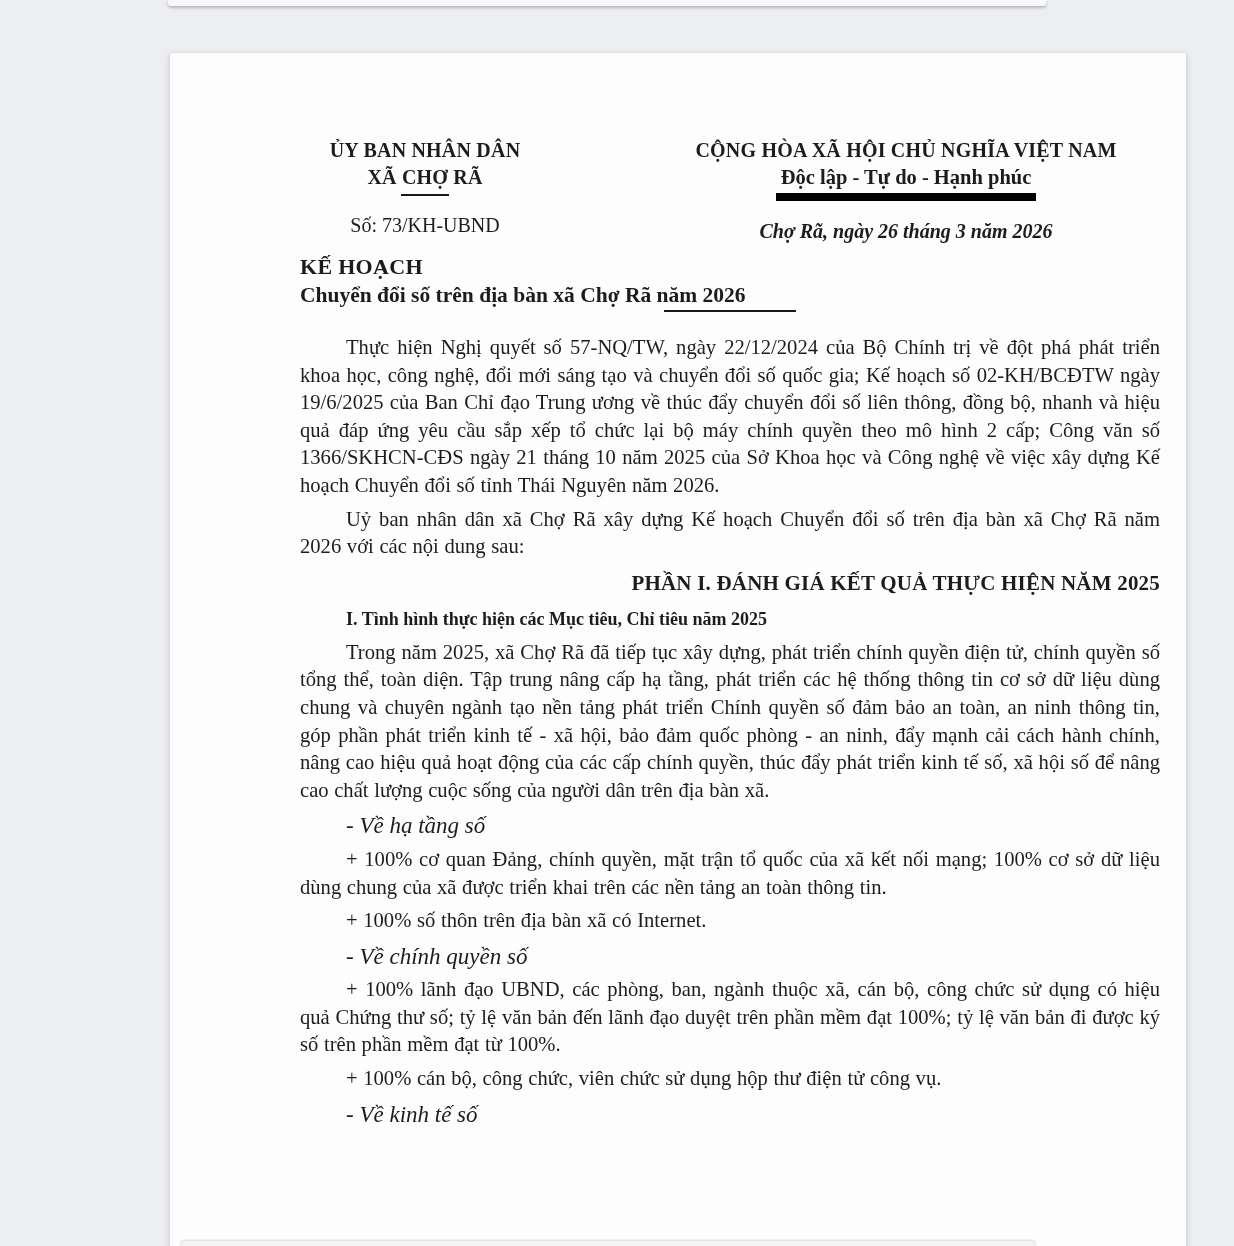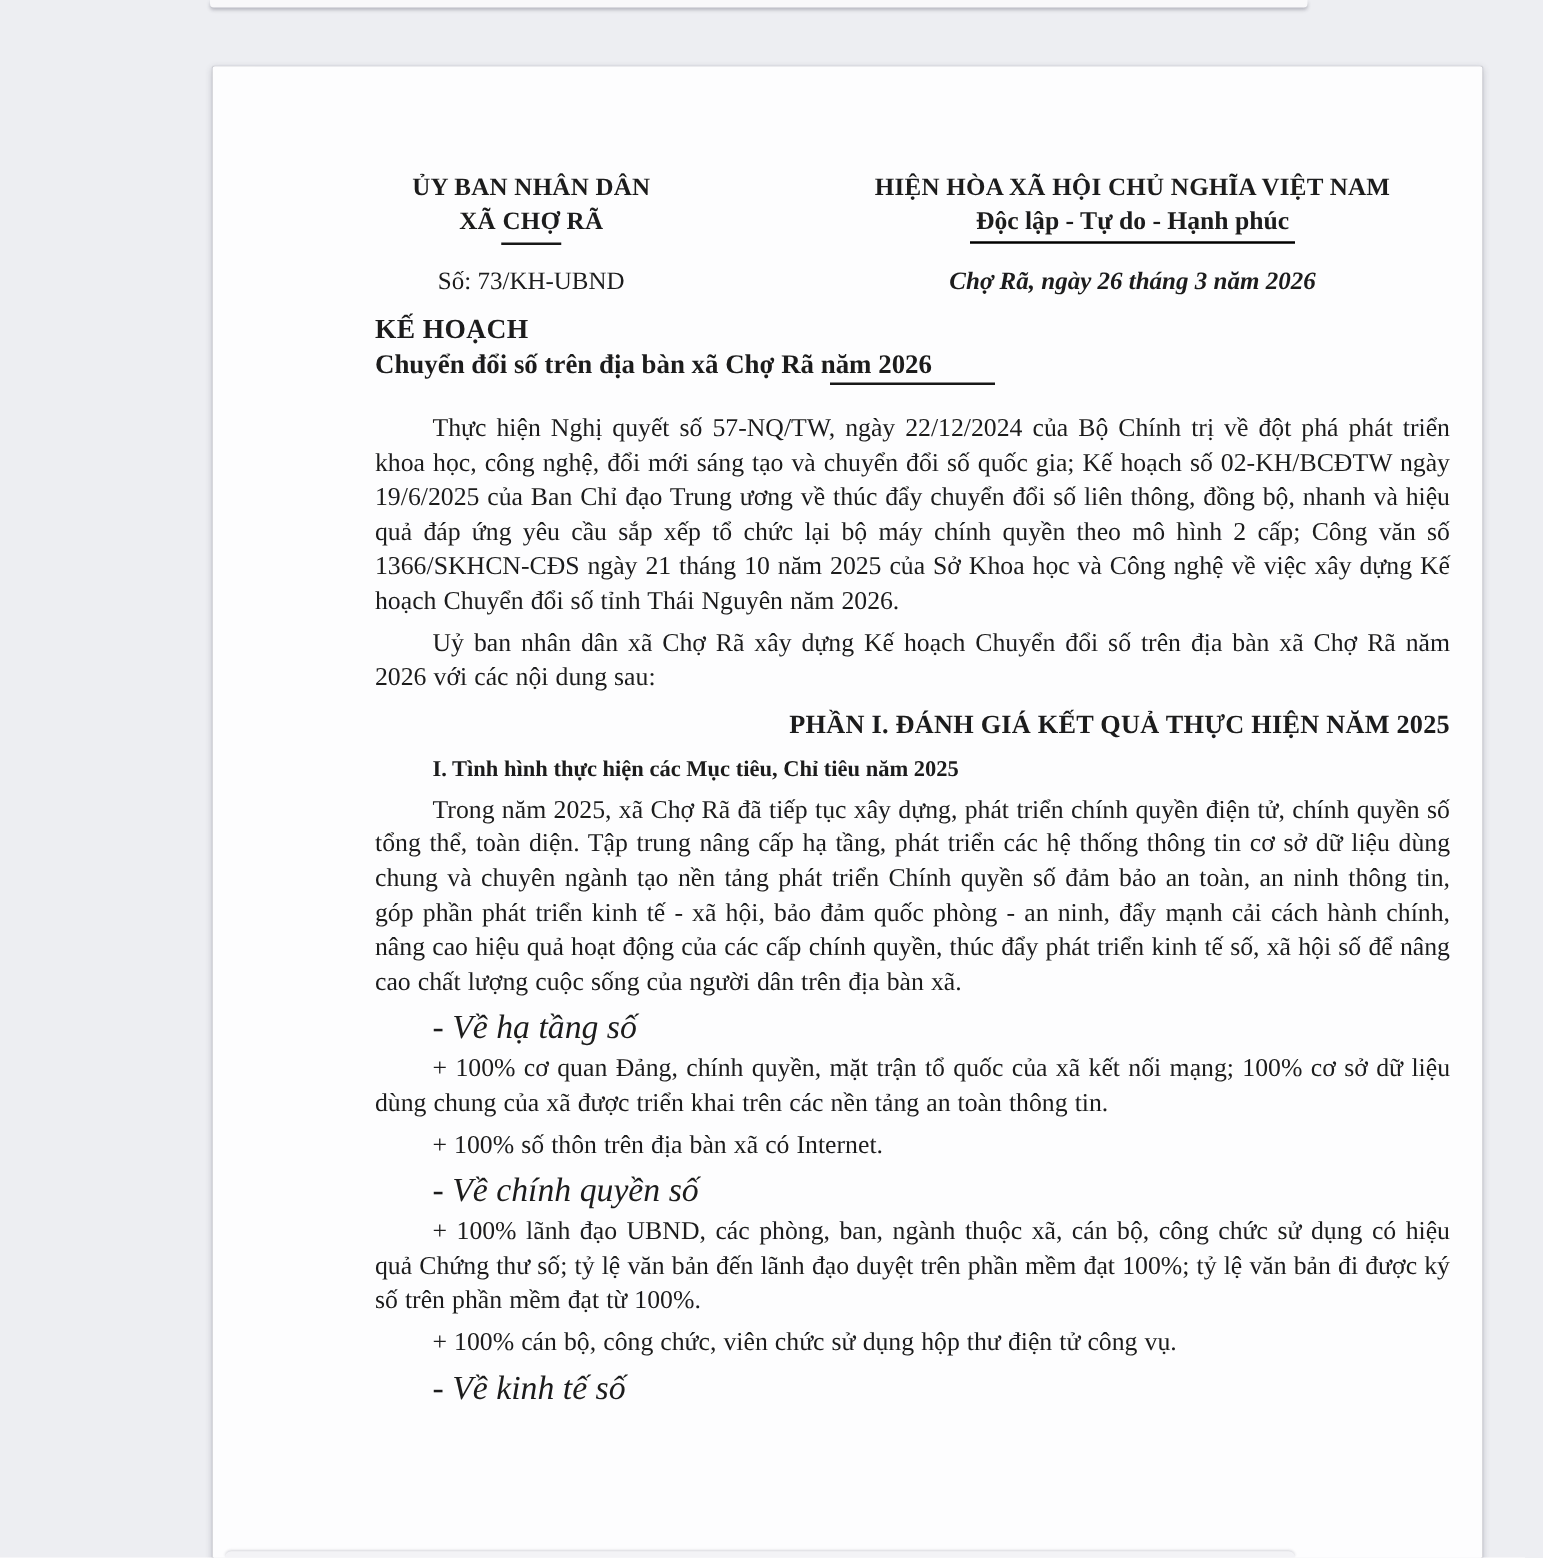--- a/index.html
+++ b/index.html
@@ -44,21 +44,21 @@
   .col { text-align: center; }
   .col-org { width: 250px; }
   .col-rep { width: 424px; margin-right: 42px; }
   .hb { font-weight: bold; font-size: 20px; line-height: 27px; letter-spacing: 0.2px; }
   .rule { height: 2px; background: #181818; }
   .rule-org { width: 48px; margin: 3px auto 0; }
   .doc-number { font-size: 20px; line-height: 27px; margin-top: 16px; text-align: center; }
   .motto {
     display: inline-block;
     font-weight: bold; font-size: 20.5px; line-height: 27px;
-    border-bottom: 2px solid #000000;
+    border-bottom: 8px solid #000000;
     padding: 0 5px 2px;
   }
   .dateline { font-style: italic; font-weight: 600; font-size: 20px; margin-top: 19px; font-family: Liberation Serif, serif; }
 
   
   .title-block { text-align: left; margin-top: 10px; }
   .t1 { font-weight: bold; font-size: 22px; line-height: 28px; letter-spacing: 0.3px; }
   .t2 { font-weight: bold; font-size: 21.5px; line-height: 28px; }
   .rule-title { width: 132px; margin: 1px auto 0; }
 
@@ -74,42 +74,42 @@
     font-weight: bold; font-size: 21px; line-height: 28px;
     text-indent: 46px; margin-top: 8px !important;
     letter-spacing: 0.2px;
     text-align: right;
   }
   .heading2 {
     font-weight: bold; font-size: 18px; line-height: 28px;
     text-indent: 46px; margin-top: 8px !important;
   }
   .italic {
-    font-style: italic; font-size: 27px; line-height: 27.6px;
+    font-style: italic; font-size: 23px; line-height: 27.6px;
     text-indent: 46px; margin-top: 8px !important;
   }
 </style>
 </head>
 <body>
 
 <div class="canvas">
 
   <div class="prev-edge"></div>
 
   <div class="page">
 
     <header class="doc-header">
       <div class="col col-org">
         <div class="hb">ỦY BAN NHÂN DÂN</div>
         <div class="hb">XÃ CHỢ RÃ</div>
         <div class="rule rule-org"></div>
         <div class="doc-number">Số: 73/KH-UBND</div>
       </div>
       <div class="col col-rep">
-        <div class="hb">HIỆN HÒA XÃ HỘI CHỦ NGHĨA VIỆT NAM</div>
+        <div class="hb">CỘNG HÒA XÃ HỘI CHỦ NGHĨA VIỆT NAM</div>
         <div>
           <span class="motto">Độc lập - Tự do - Hạnh phúc</span>
         </div>
         <div class="dateline">Chợ Rã, ngày 26 tháng 3 năm 2026</div>
       </div>
     </header>
 
     <div class="title-block">
       <div class="t1">KẾ HOẠCH</div>
       <div class="t2">Chuyển đổi số trên địa bàn xã Chợ Rã năm 2026</div>

